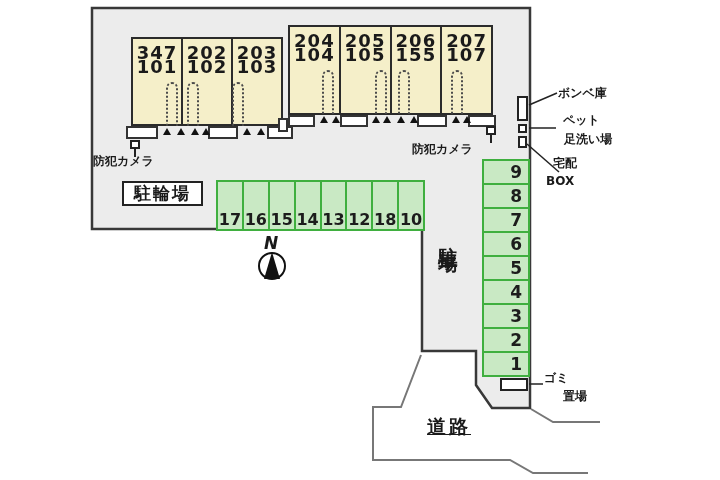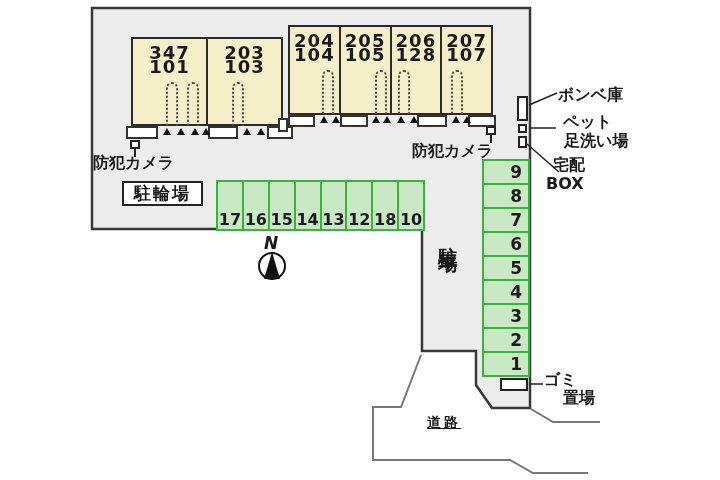--- a/index.html
+++ b/index.html
@@ -21,21 +21,21 @@
   .arch{position:absolute;width:12px;border:2px dotted #4a4a4a;border-bottom:none;border-radius:7px 7px 0 0;box-sizing:border-box;background:transparent;}
 
   
   .stalls{position:absolute;background:var(--greenBorder,#3faf3f);display:flex;gap:2px;padding:2px;box-sizing:border-box;}
   .stalls.row{flex-direction:row;}
   .stalls.col{flex-direction:column;}
   .stall{flex:1;background:var(--green,#c9e9c4);display:flex;font-weight:bold;color:#1c1c1c;}
   .stalls.row .stall{align-items:flex-end;justify-content:center;font-size:16px;padding-bottom:0px;}
   .stalls.col .stall{align-items:center;justify-content:flex-end;font-size:17px;padding-right:6px;box-sizing:border-box;}
 
-  .label{position:absolute;font-size:16px;font-weight:600;white-space:nowrap;}
+  .label{position:absolute;font-size:12px;font-weight:600;white-space:nowrap;}
   .box-label{position:absolute;background:#fff;border:2px solid #222;display:flex;align-items:center;justify-content:center;
              font-size:17px;font-weight:bold;box-sizing:border-box;letter-spacing:2px;}
   .v-label{position:absolute;writing-mode:vertical-rl;text-orientation:upright;font-size:19px;font-weight:bold;letter-spacing:4px;}
 
   .cam{position:absolute;width:10px;height:9px;background:#fff;border:2px solid #222;box-sizing:border-box;}
   .cam::after{content:"";position:absolute;left:2px;top:7px;width:2px;height:8px;background:#222;}
   .facility{position:absolute;background:#fff;border:2px solid #222;box-sizing:border-box;}
   .compass-n{position:absolute;font-weight:bold;font-style:italic;font-size:17px;}
 </style>
 </head>
@@ -63,20 +63,26 @@
 
   <div class="block" style="left:131px;top:37px;width:152px;height:89px;">
       <div class="unit">
         <div class="unit-label">
           <div>347</div>
           <div>101</div>
         </div>
       </div>
       <div class="unit">
         <div class="unit-label">
+          <div>202</div>
+          <div>102</div>
+        </div>
+      </div>
+      <div class="unit">
+        <div class="unit-label">
           <div>203</div>
           <div>103</div>
         </div>
       </div>
     </div>
   <div class="block" style="left:288px;top:25px;width:205px;height:90px;">
       <div class="unit">
         <div class="unit-label">
           <div>204</div>
           <div>104</div>
@@ -84,21 +90,21 @@
       </div>
       <div class="unit">
         <div class="unit-label">
           <div>205</div>
           <div>105</div>
         </div>
       </div>
       <div class="unit">
         <div class="unit-label">
           <div>206</div>
-          <div>128</div>
+          <div>155</div>
         </div>
       </div>
       <div class="unit">
         <div class="unit-label">
           <div>207</div>
           <div>107</div>
         </div>
       </div>
     </div>
 
@@ -174,17 +180,17 @@
   <div class="label" style="left:564px;top:131px;">足洗い場</div>
 
   <div class="facility" style="left:518px;top:136px;width:9px;height:12px;"></div>
   <div class="label" style="left:553px;top:155px;">宅配</div>
   <div class="label" style="left:546px;top:174px;text-align:right;">BOX</div>
 
   <div class="facility" style="left:500px;top:378px;width:28px;height:13px;"></div>
   <div class="label" style="left:544px;top:370px;">ゴミ</div>
   <div class="label" style="left:543px;top:388px;margin-left:20px;">置場</div>
 
-  <div class="label" style="left:427px;top:414px;font-size:14px;letter-spacing:3px;text-decoration:underline;">道路</div>
+  <div class="label" style="left:427px;top:414px;font-size:19px;letter-spacing:3px;text-decoration:underline;">道路</div>
 
   <div class="compass-n" style="left:264px;top:233px;">N</div>
 
 </div>
 
 </body></html>

